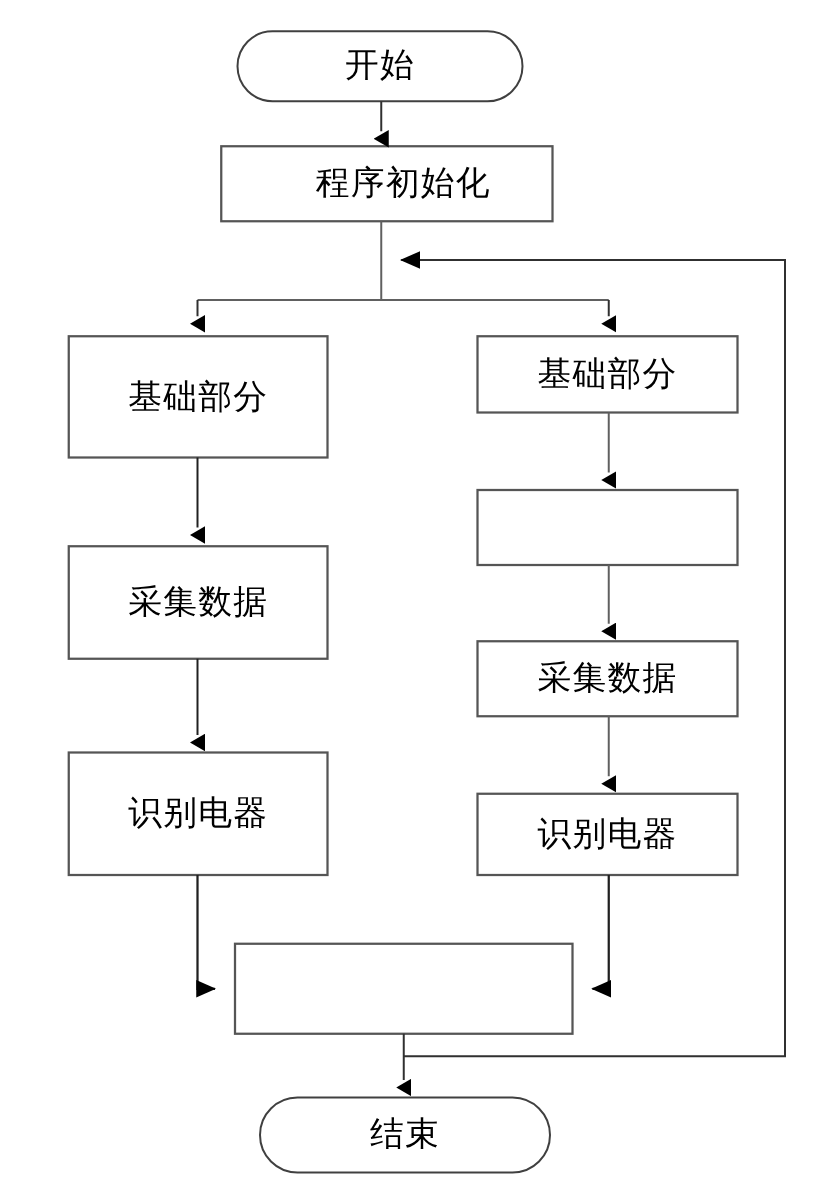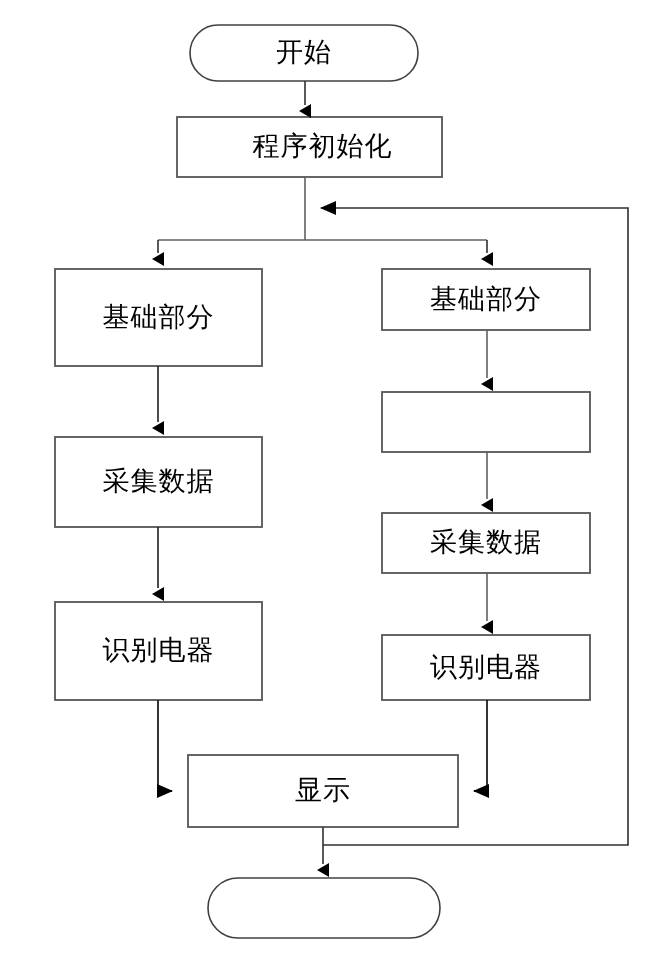--- a/index.html
+++ b/index.html
@@ -115,16 +115,16 @@
 
 
   <div class="node-label" style="left:55px; top:437px; width:207px; height:90px;">采集数据</div>
 
   <div class="node-label" style="left:382px; top:513px; width:208px; height:60px;">采集数据</div>
 
   <div class="node-label" style="left:55px; top:602px; width:207px; height:98px;">识别电器</div>
 
   <div class="node-label" style="left:382px; top:635px; width:208px; height:65px;">识别电器</div>
 
-  <div class="node-label" style="left:188px; top:755px; width:270px; height:72px;">显示</div>
 
+  <div class="node-label" style="left:208px; top:878px; width:232px; height:60px;">结束</div>
 
 </div>
 
 </body></html>

